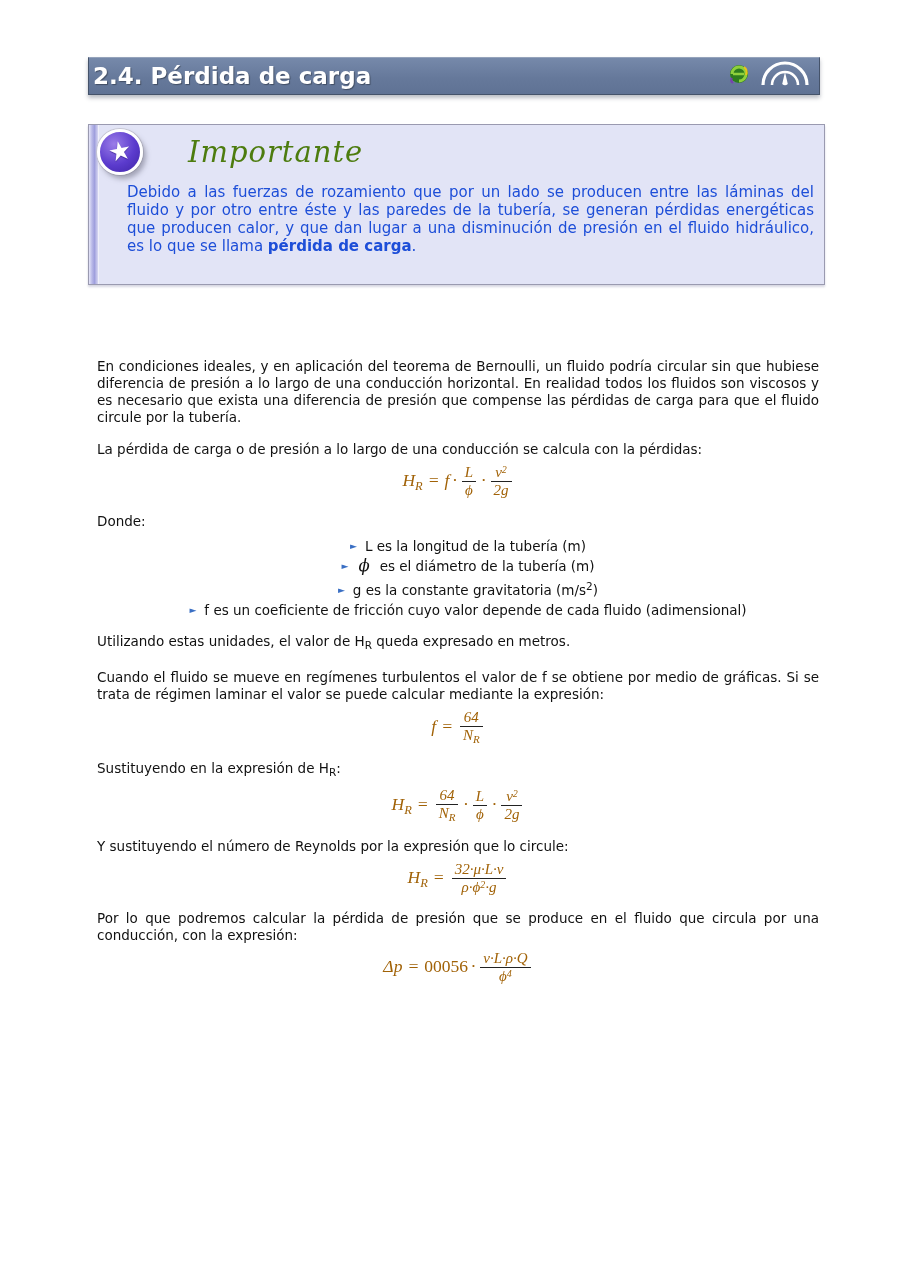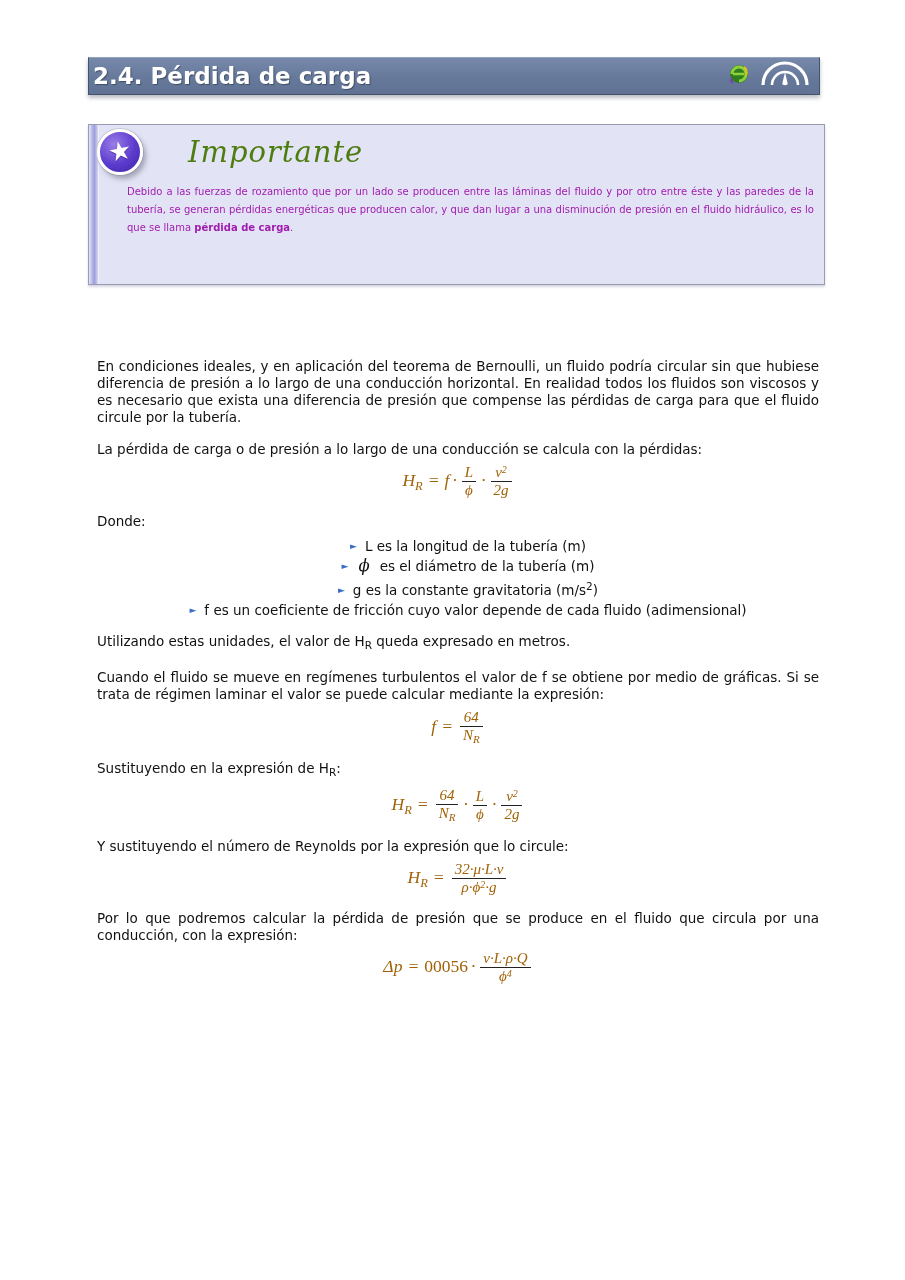--- a/index.html
+++ b/index.html
@@ -50,22 +50,22 @@
   }
   .note-heading {
     position:absolute; left:66px; top:10px;
     font-family:"DejaVu Serif","Liberation Serif",serif;
     font-style:italic; font-size:29px; letter-spacing:1px;
     color:#4d7c0f;
     margin-left:33px;
   }
   .note-body {
     position:absolute; left:38px; right:10px; top:58px;
-    font-size:10px; line-height:18px; text-align:justify;
-    color:#a21caf;
+    font-size:15px; line-height:18px; text-align:justify;
+    color:#1d4ed8;
   }
   .note-body b { font-weight:bold; }
   
   .main { position:absolute; left:97px; top:346px; width:722px; }
   .main p {
     font-size:13.5px; line-height:17px; text-align:justify;
     margin:12px 0 15px 0;
   }
   .main p.tight { margin-bottom:6px; }
   sub.hr { font-size:10.5px; vertical-align:-3px; }

